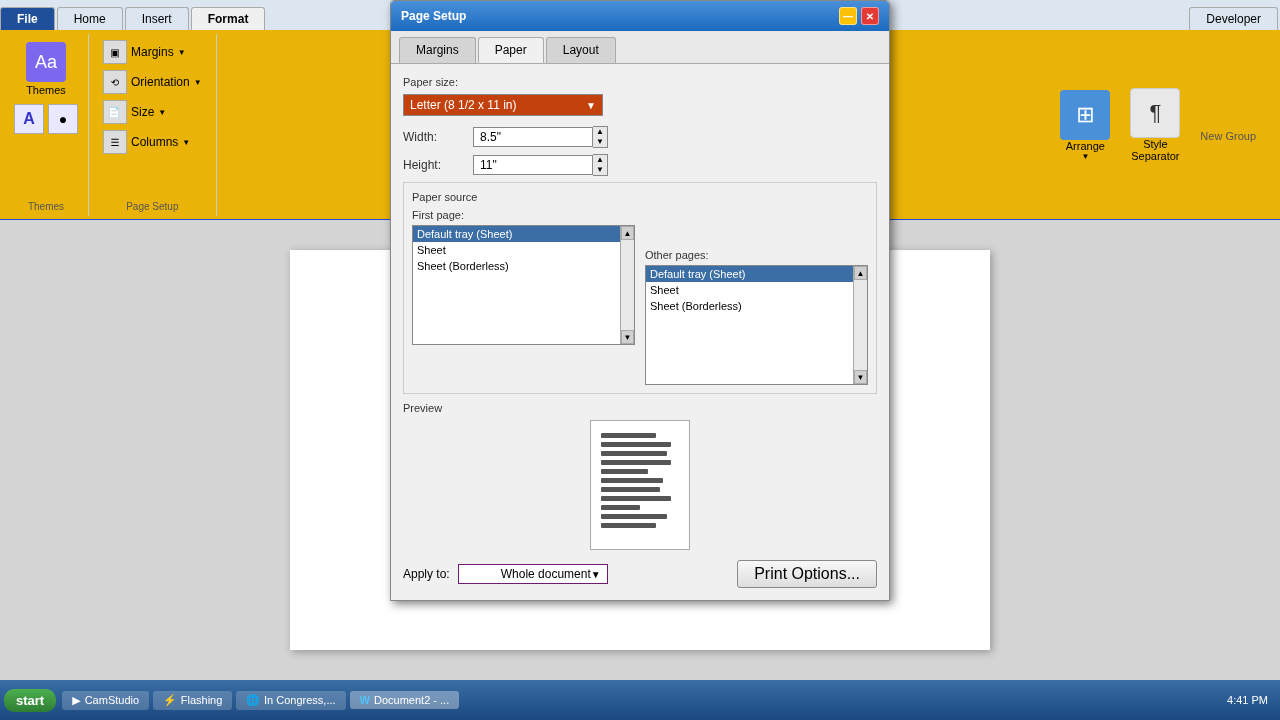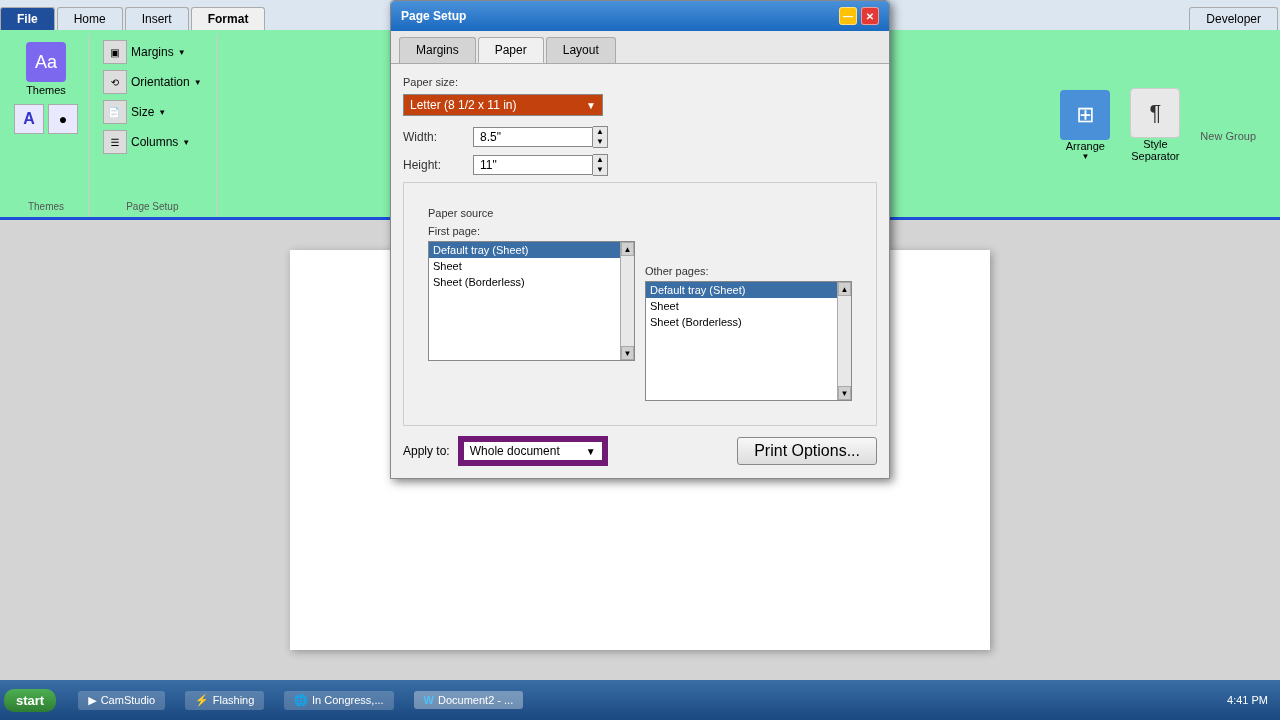--- a/index.html
+++ b/index.html
@@ -11,22 +11,22 @@
       height: 720px;
       overflow: hidden;
       position: relative;
     }
 
     
     .ribbon {
       position: absolute;
       top: 0; left: 0; right: 0;
       height: 220px;
-      background: #86efac;
-      border-bottom: 3px solid #1d4ed8;
+      background: #eab308;
+      border-bottom: 1px solid #1d4ed8;
     }
 
     .ribbon-tabs {
       display: flex;
       height: 30px;
       background: #dce6f1;
       align-items: flex-end;
     }
 
     .ribbon-tab {
@@ -116,21 +116,20 @@
     
     .taskbar {
       position: absolute;
       bottom: 0; left: 0; right: 0;
       height: 40px;
       background: linear-gradient(to bottom, #3a6ea5, #1a4880);
       display: flex;
       align-items: center;
       padding: 3px 4px;
       z-index: 100;
-      gap: 16px;
     }
 
     .taskbar-start {
       background: linear-gradient(to bottom, #4caf50, #2e7d32);
       color: white;
       font-weight: bold;
       font-size: 13px;
       padding: 4px 12px;
       border-radius: 10px;
       cursor: pointer;
@@ -392,28 +391,28 @@
       align-items: center;
       margin-top: 10px;
       justify-content: space-between;
     }
 
     .apply-label {
       font-size: 12px;
     }
 
     .apply-select {
-      border: 6px solid #701a75;
+      border: 1px solid #701a75;
       background: white;
       padding: 2px 6px;
       font-size: 12px;
       width: 150px;
       display: flex;
       align-items: center;
-      justify-content: space-between;
+      justify-content: flex-end;
     }
 
     .dialog-footer {
       display: flex;
       justify-content: space-between;
       padding: 8px 12px;
       border-top: 1px solid #ccc;
       background: #f0f0f0;
     }
 
@@ -553,21 +552,21 @@
           <div class="text-input">
             <span>11"</span>
           </div>
           <div class="spinner-btns">
             <button class="spinner-btn">▲</button>
             <button class="spinner-btn">▼</button>
           </div>
         </div>
       </div>
 
-      <div style="border: 1px solid #ccc; padding: 24px; margin-top: 4px;">
+      <div style="border: 1px solid #ccc; padding: 8px; margin-top: 4px;">
         <div class="section-label">Paper source</div>
         <div class="source-section">
 
           <div style="flex:1;">
             <div class="source-panel-header">First page:</div>
             <div class="source-list" style="position:relative;">
               <div class="source-item selected">Default tray (Sheet)</div>
               <div class="source-item">Sheet</div>
               <div class="source-item">Sheet (Borderless)</div>
               <div class="source-scrollbar">
@@ -587,20 +586,38 @@
               <div class="source-scrollbar">
                 <div class="scroll-btn">▲</div>
                 <div class="scroll-track"></div>
                 <div class="scroll-btn">▼</div>
               </div>
             </div>
           </div>
         </div>
       </div>
 
+      <div class="preview-section">
+        <div class="preview-label">Preview</div>
+        <div class="preview-box">
+          <div class="preview-lines">
+            <div class="preview-line" style="width:70%;"></div>
+            <div class="preview-line" style="width:90%;"></div>
+            <div class="preview-line" style="width:85%;"></div>
+            <div class="preview-line" style="width:90%;"></div>
+            <div class="preview-line" style="width:60%;"></div>
+            <div class="preview-line" style="width:80%;"></div>
+            <div class="preview-line" style="width:75%;"></div>
+            <div class="preview-line" style="width:90%;"></div>
+            <div class="preview-line" style="width:50%;"></div>
+            <div class="preview-line" style="width:85%;"></div>
+            <div class="preview-line" style="width:70%;"></div>
+          </div>
+        </div>
+      </div>
 
       <div class="apply-row">
         <div style="display:flex;align-items:center;gap:8px;">
           <span class="apply-label">Apply to:</span>
           <div style="display:flex;">
             <div class="apply-select">
               <span>Whole document</span>
               <span style="font-size:10px;">▼</span>
             </div>
           </div>

